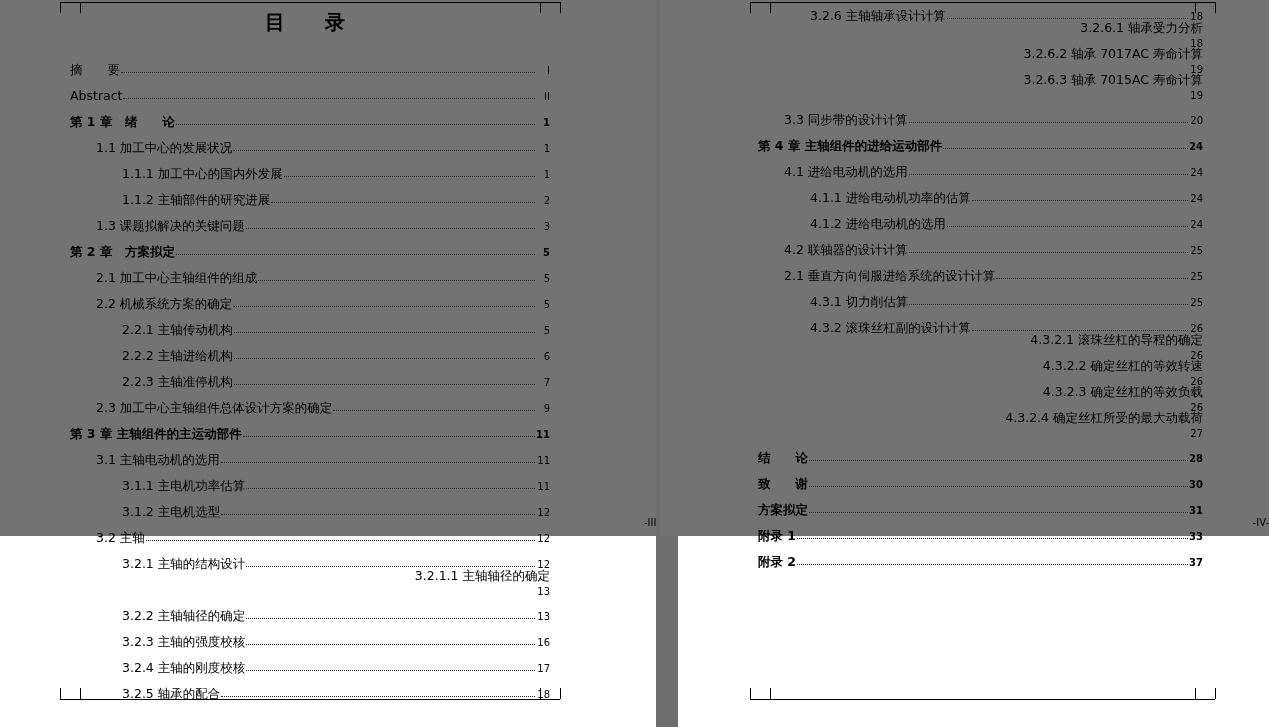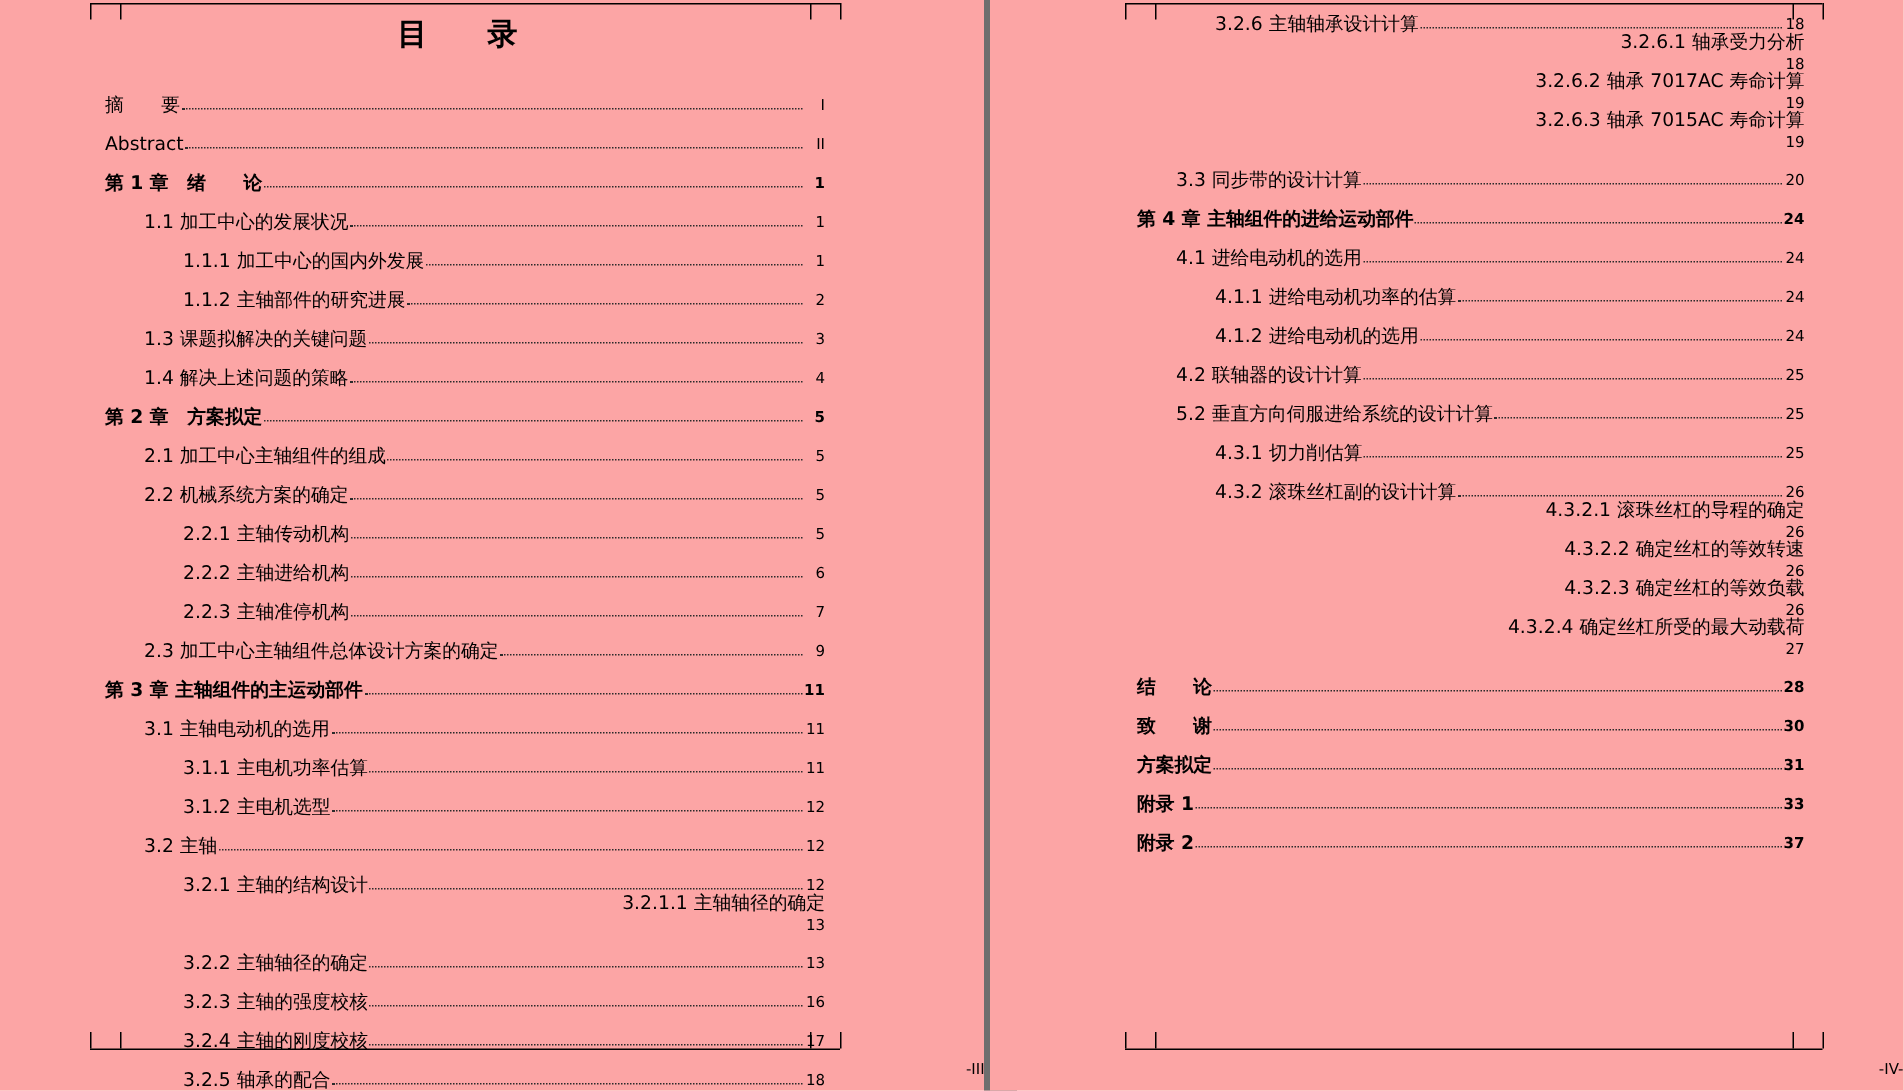--- a/index.html
+++ b/index.html
@@ -15,22 +15,22 @@
     position: relative;
   }
   .spread {
     display: flex;
     width: 1269px;
     height: 727px;
     position: relative;
   }
   .page {
     position: relative;
-    background: #fca5a5;
-    height: 727px;
+    background: #737373;
+    height: 536px;
     box-sizing: border-box;
   }
   .page-left {
     width: 660px;
   }
   .page-right {
     width: 609px;
   }
   .gutter {
     position: absolute;
@@ -157,25 +157,20 @@
           <div class="toc-line lvl2">
             <span class="toc-text">1.1.2 主轴部件的研究进展</span>
             <span class="toc-dots"></span>
             <span class="toc-page">2</span>
           </div>
           <div class="toc-line lvl1">
             <span class="toc-text">1.3  课题拟解决的关键问题</span>
             <span class="toc-dots"></span>
             <span class="toc-page">3</span>
           </div>
-          <div class="toc-line lvl1">
-            <span class="toc-text">1.4  解决上述问题的策略</span>
-            <span class="toc-dots"></span>
-            <span class="toc-page">4</span>
-          </div>
           <div class="toc-line lvl0 bold">
             <span class="toc-text">第 2 章　方案拟定</span>
             <span class="toc-dots"></span>
             <span class="toc-page">5</span>
           </div>
           <div class="toc-line lvl1">
             <span class="toc-text">2.1  加工中心主轴组件的组成</span>
             <span class="toc-dots"></span>
             <span class="toc-page">5</span>
           </div>
@@ -327,21 +322,21 @@
             <span class="toc-text">4.1.2  进给电动机的选用</span>
             <span class="toc-dots"></span>
             <span class="toc-page">24</span>
           </div>
           <div class="toc-line lvl1">
             <span class="toc-text">4.2  联轴器的设计计算</span>
             <span class="toc-dots"></span>
             <span class="toc-page">25</span>
           </div>
           <div class="toc-line lvl1">
-            <span class="toc-text">5.2  垂直方向伺服进给系统的设计计算</span>
+            <span class="toc-text">2.1  垂直方向伺服进给系统的设计计算</span>
             <span class="toc-dots"></span>
             <span class="toc-page">25</span>
           </div>
           <div class="toc-line lvl2">
             <span class="toc-text">4.3.1  切力削估算</span>
             <span class="toc-dots"></span>
             <span class="toc-page">25</span>
           </div>
           <div class="toc-line lvl2">
             <span class="toc-text">4.3.2  滚珠丝杠副的设计计算</span>

